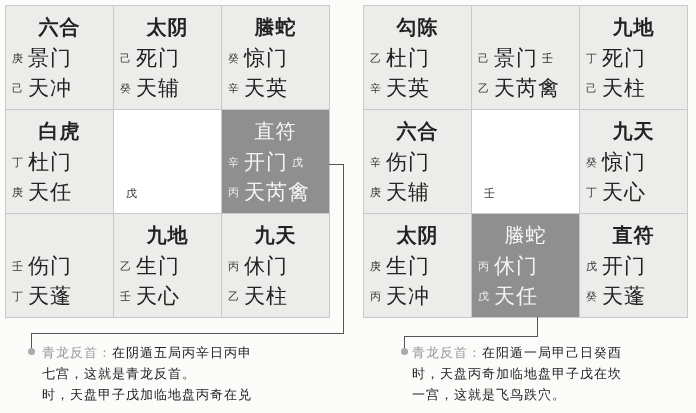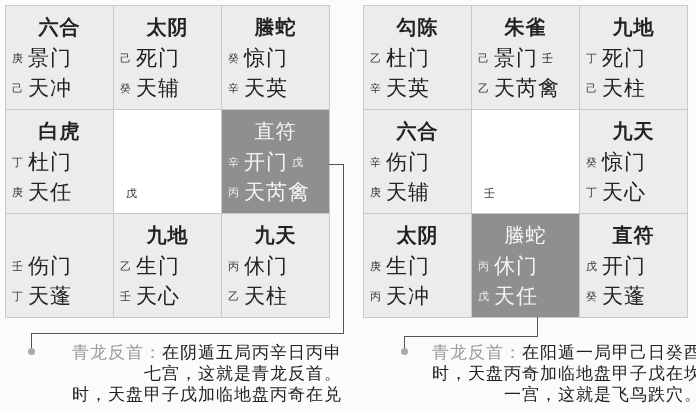--- a/index.html
+++ b/index.html
@@ -15,21 +15,21 @@
   .row{position:absolute;left:6px;right:4px;height:28px;display:flex;align-items:center;}
   .row1{top:38px;}
   .row2{top:68px;}
   .stem{font-family:"DejaVu Serif",serif;font-size:11px;width:16px;color:#333;}
   .cell.hl .stem{color:#eee;}
   .main{font-size:21px;letter-spacing:1px;text-align:center;}
   .stem-r{font-family:"DejaVu Serif",serif;font-size:11px;margin-left:4px;}
   .center-stem{position:absolute;left:12px;bottom:12px;font-family:"DejaVu Serif",serif;font-size:11px;color:#333;}
   .line{position:absolute;background:#555;}
   .dot{position:absolute;width:7px;height:7px;border-radius:50%;background:#aaa;}
-  .caption{position:absolute;font-family:"DejaVu Serif",serif;font-size:17px;line-height:21px;color:#222;letter-spacing:1px;text-align:right;}
+  .caption{position:absolute;font-family:"DejaVu Serif",serif;font-size:13px;line-height:21px;color:#222;letter-spacing:1px;}
   .cap-title{color:#9a9a9a;font-family:"DejaVu Sans",sans-serif;}
 </style>
 </head>
 <body>
 
 <div class="grid" id="grid-left">
   <div class="cell">
     <div class="deity">六合</div>
     <div class="row row1">
         <span class="stem">庚</span>
@@ -140,21 +140,20 @@
     <div class="row row1">
         <span class="stem">乙</span>
         <span class="main">杜门</span>
       </div>
     <div class="row row2">
         <span class="stem">辛</span>
         <span class="main">天英</span>
       </div>
   </div>
   <div class="cell">
-    <div class="deity">朱雀</div>
     <div class="row row1">
         <span class="stem">己</span>
         <span class="main">景门</span>
         <span class="stem-r">壬</span>
       </div>
     <div class="row row2">
         <span class="stem">乙</span>
         <span class="main">天芮禽</span>
       </div>
   </div>

